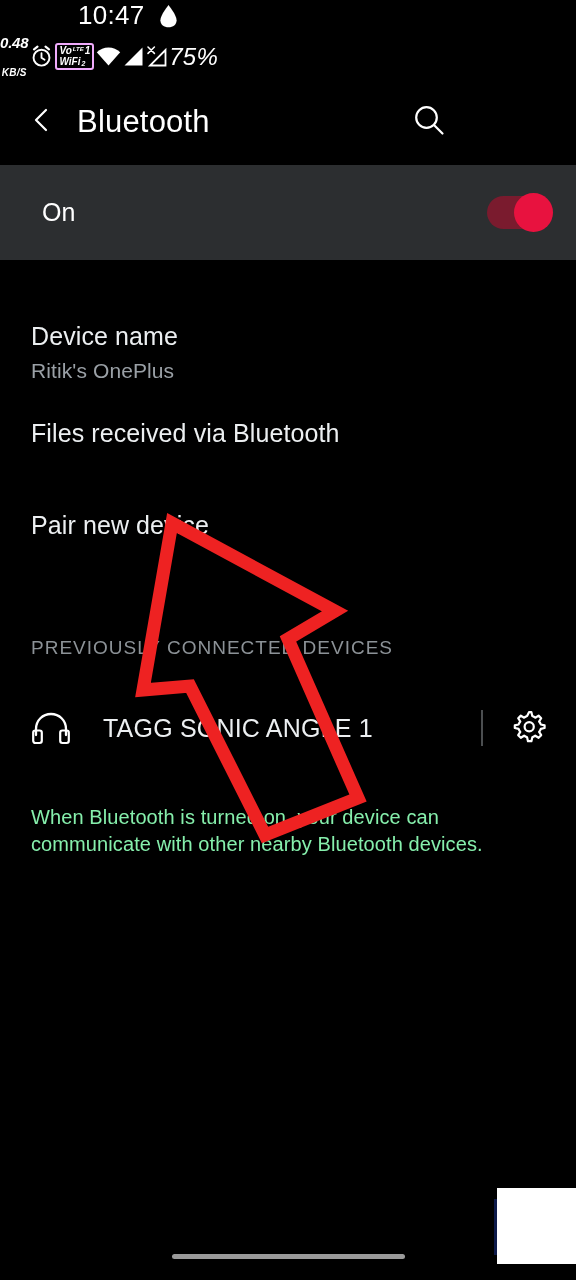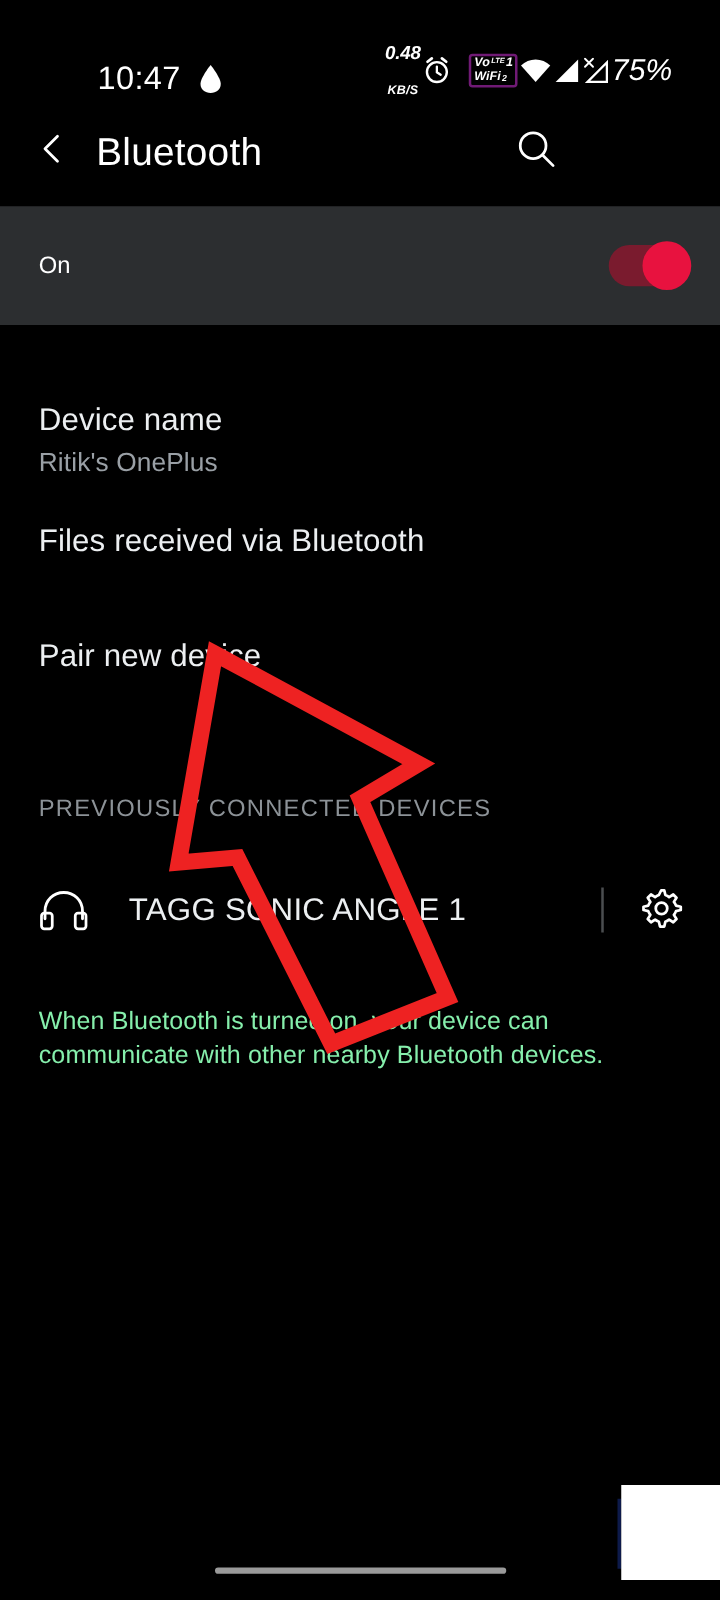--- a/index.html
+++ b/index.html
@@ -7,35 +7,35 @@
     width:576px; height:1280px;
     background:#000;
     font-family:"Liberation Sans", sans-serif;
     overflow:hidden;
   }
   .phone { position:relative; width:576px; height:1280px; background:#000; }
 
   
   .statusbar {
     position:absolute; top:0; left:0; width:576px; height:78px;
-    display:flex; align-items:flex-end; color:#fff;
+    display:flex; align-items:flex-start; color:#fff;flex-direction:column;
   }
   .sb-left { display:flex; align-items:center; gap:14px; margin-left:78px; }
   .sb-clock { font-size:26px; font-weight:500; letter-spacing:.3px; }
   .drop-icon { width:19px; height:24px; display:block; }
   .sb-spacer { flex:1; }
   .sb-right { display:flex; align-items:center; gap:2px; margin-right:38px;font-style:italic; }
   .netspeed { display:flex; flex-direction:column; align-items:center; line-height:1; }
   .netspeed .n1 { font-size:15px; font-weight:600; letter-spacing:-.2px; }
   .netspeed .n2 { font-size:10px; font-weight:600; margin-top:18px; letter-spacing:.2px; }
   .alarm-icon { width:23px; height:23px; display:block; }
   .vowifi {
-    border:2px solid #701a75; border-radius:3px;
+    border:2px solid #f0abfc; border-radius:3px;
     padding:1px 2px; display:flex; flex-direction:column;
-    line-height:1; font-weight:700;margin-left:12px;
+    line-height:1; font-weight:700;
   }
   .vowifi .r1 { font-size:10px; display:flex; align-items:flex-start; gap:1px; }
   .vowifi .r1 sup { font-size:6px; line-height:1; }
   .vowifi .r2 { font-size:10px; display:flex; align-items:flex-end; gap:1px; margin-top:1px; }
   .vowifi .r2 sub { font-size:7px; line-height:1; vertical-align:baseline; }
   .wifi-icon { width:25px; height:21px; display:block; }
   .sig-icon { width:21px; height:21px; display:block; }
   .sb-batt { font-size:24px; font-weight:500; letter-spacing:.2px; }
 
   
@@ -54,21 +54,21 @@
   .appbar-spacer { flex:1; }
   .search-btn { width:42px; height:42px; margin-right:30px;
     display:flex; align-items:center; justify-content:center; }
 
   
   .toggle-band {
     position:absolute; top:165px; left:0; width:576px; height:95px;
     background:#2c2e30;
     display:flex; align-items:center;
   }
-  .toggle-label { color:#ffffff; font-size:19px; margin-left:31px; font-weight:400; }
+  .toggle-label { color:#ffffff; font-size:25px; margin-left:42px; font-weight:400; }
   .toggle-spacer { flex:1; }
   .switch {
     position:relative; width:62px; height:33px; margin-right:27px;
   }
   .switch-track {
     position:absolute; inset:0; border-radius:17px; background:#7a1b2e;
   }
   .switch-thumb {
     position:absolute; top:-3px; right:-4px;
     width:39px; height:39px; border-radius:50%;

